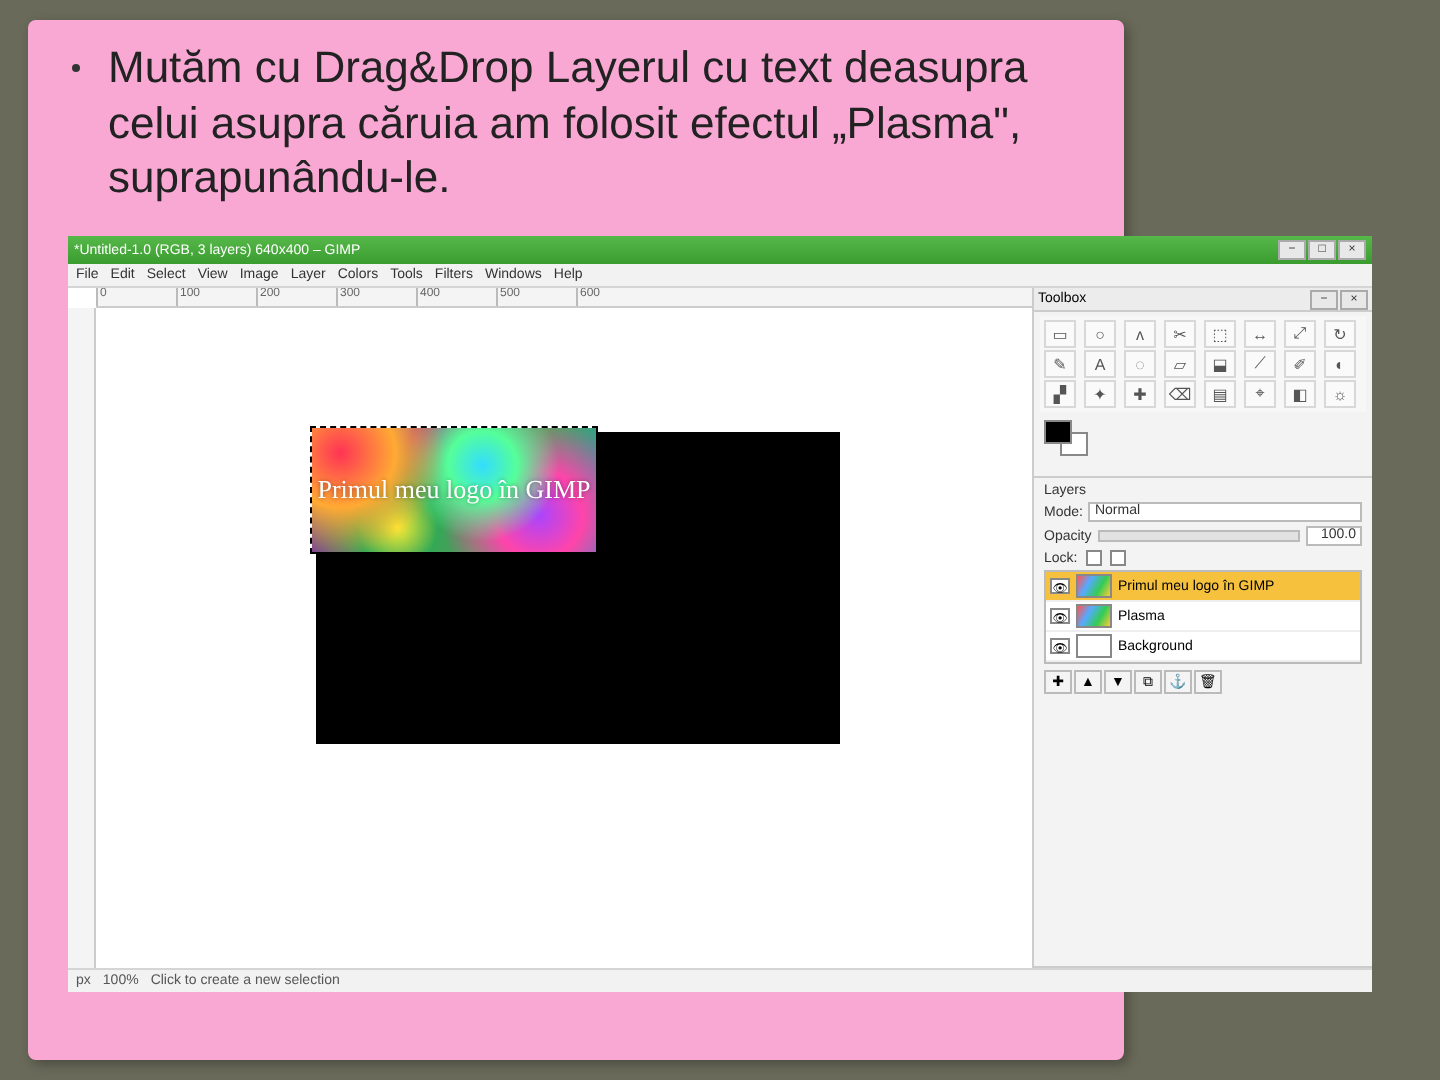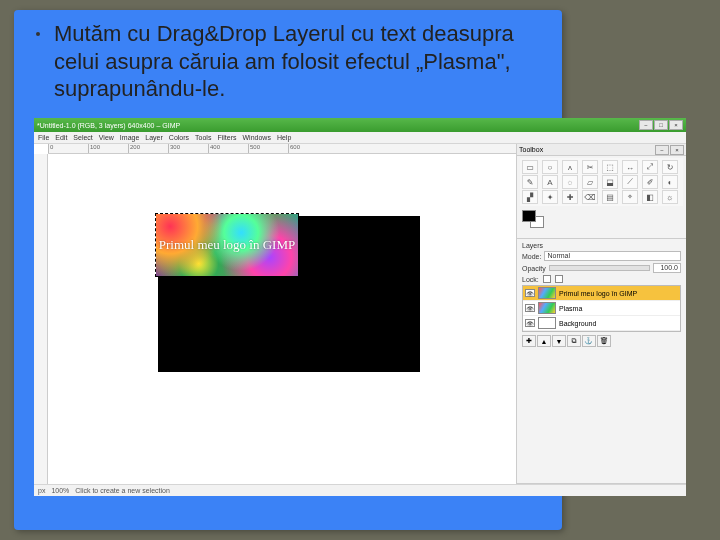--- a/index.html
+++ b/index.html
@@ -7,21 +7,21 @@
     width: 720px; height: 540px;
     background: #6a6a5a;
     font-family: Arial, sans-serif;
     overflow: hidden;
     position: relative;
   }
   .slide {
     position: absolute;
     left: 14px; top: 10px;
     width: 548px; height: 520px;
-    background: #3b82f6;
+    background: #f9a8d4;
     border-radius: 4px;
     box-shadow: 2px 2px 6px rgba(0,0,0,0.3);
   }
   .bullet-block {
     position: absolute;
     left: 22px; top: 10px; right: 24px;
   }
   .bullet-dot {
     position: absolute;
     left: 0; top: 12px;

